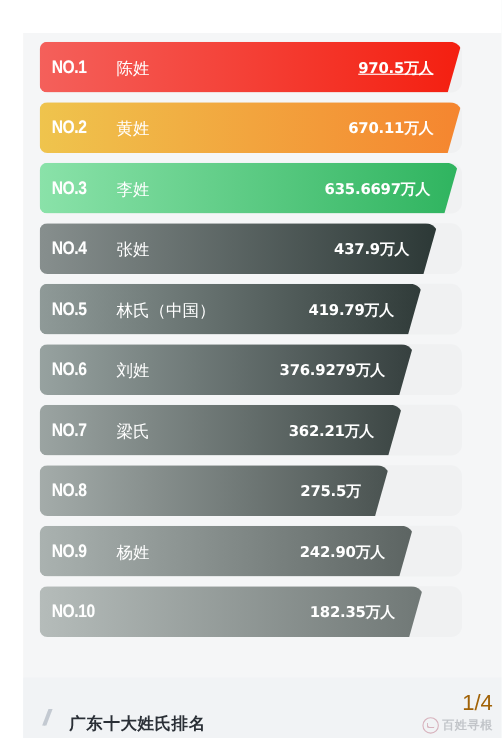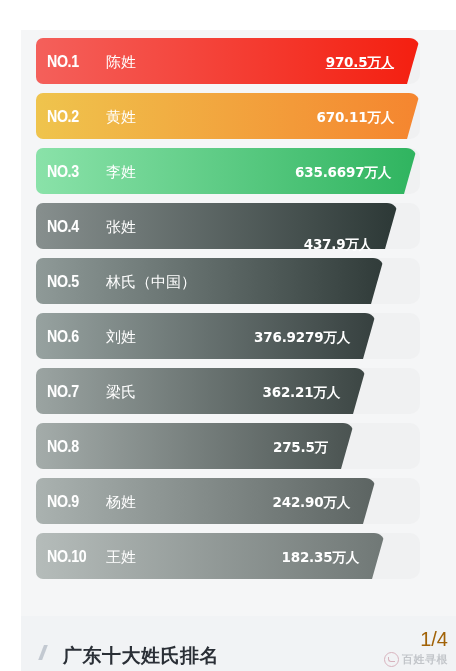--- a/index.html
+++ b/index.html
@@ -144,21 +144,21 @@
     font-weight: bold;
     color: #c3c9d1;
     font-style: italic;
     letter-spacing: -4px;
     line-height: 1;
   }
   .footer-title {
     position: absolute;
     left: 42px;
     bottom: 4px;
-    font-size: 19px;
+    font-size: 15px;
     font-weight: bold;
     color: #2a2f36;
     letter-spacing: 0.5px;
     line-height: 1.2;
     font-family: "DejaVu Sans", "Liberation Sans", sans-serif;
   }
   .page-indicator {
     position: absolute;
     right: 8px;
     bottom: 22px;
@@ -246,31 +246,32 @@
           </div>
         </div>
       </div>
       <div class="row">
         <div class="track"></div>
         <div class="bar" style="width: 362px;">
           <div class="bar-inner" style="background: linear-gradient(90deg, rgb(135, 143, 142) 0%, rgb(44, 56, 54) 100%);"></div>
           <div class="bar-content">
             <div class="rank">NO.4</div>
             <div class="name">张姓</div>
-            <div class="value" style="right: 26px; margin-top: 17px;">437.9万人</div>
+            <div class="value" style="right: 26px;">437.9万人</div>
           </div>
         </div>
       </div>
       <div class="row">
         <div class="track"></div>
         <div class="bar" style="width: 348px;">
           <div class="bar-inner" style="background: linear-gradient(90deg, rgb(143, 154, 152) 0%, rgb(48, 59, 57) 100%);"></div>
           <div class="bar-content">
             <div class="rank">NO.5</div>
             <div class="name">林氏（中国）</div>
+            <div class="value" style="right: 26px;">419.79万人</div>
           </div>
         </div>
       </div>
       <div class="row">
         <div class="track"></div>
         <div class="bar" style="width: 340px;">
           <div class="bar-inner" style="background: linear-gradient(90deg, rgb(151, 162, 160) 0%, rgb(54, 64, 63) 100%);"></div>
           <div class="bar-content">
             <div class="rank">NO.6</div>
             <div class="name">刘姓</div>
@@ -309,21 +310,20 @@
             <div class="value" style="right: 26px;">242.90万人</div>
           </div>
         </div>
       </div>
       <div class="row">
         <div class="track"></div>
         <div class="bar" style="width: 349px;">
           <div class="bar-inner" style="background: linear-gradient(90deg, rgb(181, 188, 186) 0%, rgb(112, 120, 118) 100%);"></div>
           <div class="bar-content">
             <div class="rank">NO.10</div>
-            <div class="name">王姓</div>
             <div class="value" style="right: 26px;">182.35万人</div>
           </div>
         </div>
       </div>
     </div>
 
   <div class="footer">
     <div class="footer-slash">//</div>
     <div class="footer-title">广东十大姓氏排名</div>
     <div class="page-indicator">1/4</div>

